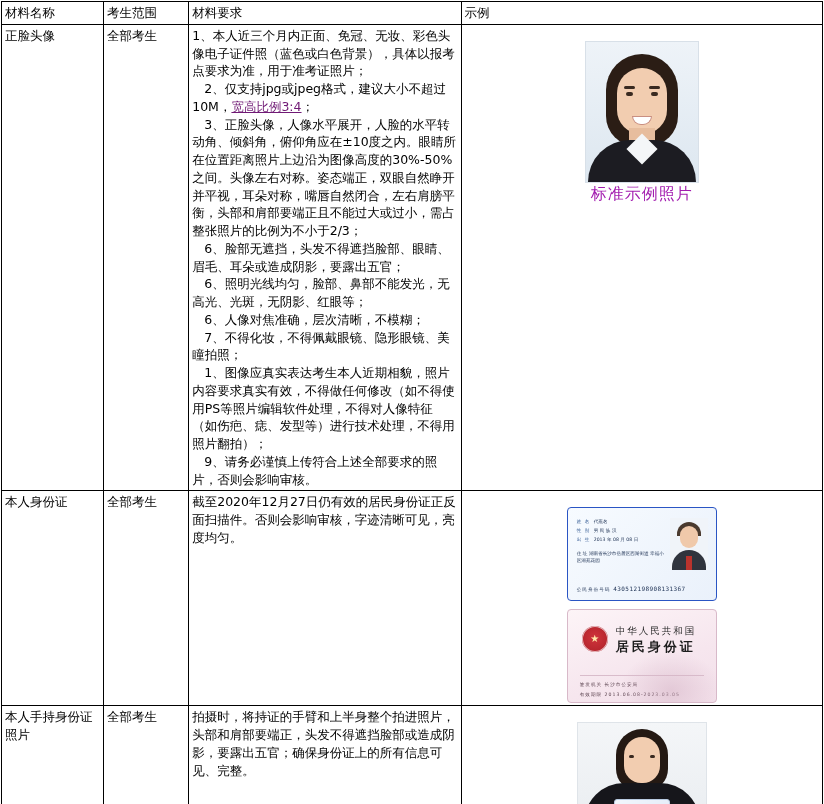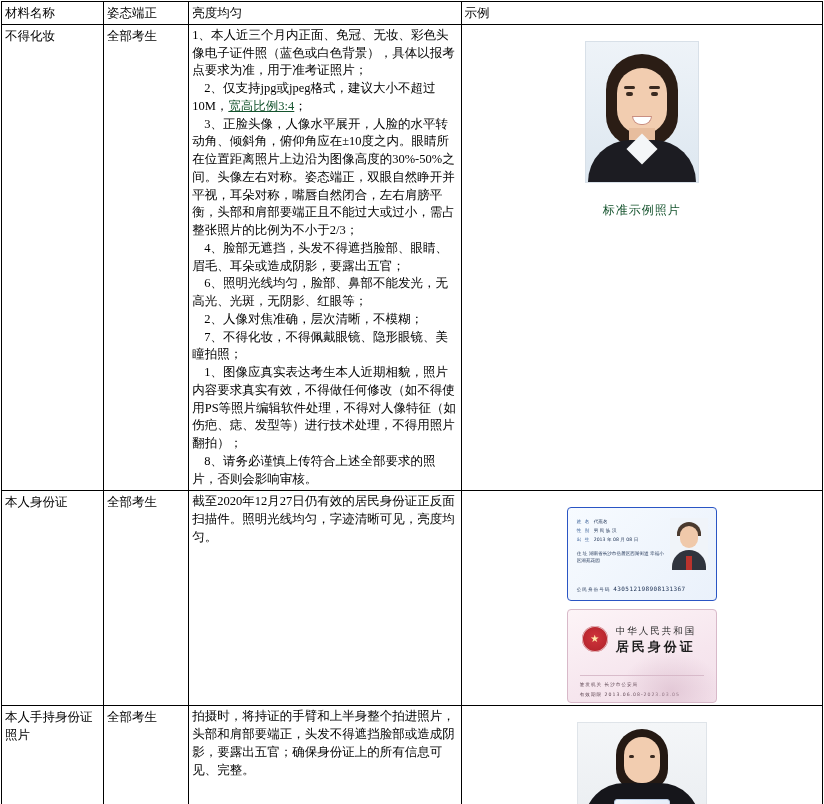--- a/index.html
+++ b/index.html
@@ -34,44 +34,43 @@
   col.c3 { width: 272px; }
   col.c4 { width: 361px; }
 
   .head-row td {
     height: 16px;
     font-size: 12.5px;
   }
   .req-cell p {
     margin: 0;
     text-indent: 0;
-    font-family: Liberation Serif, serif;
   }
   .req-cell p.ind {
     text-indent: 12px;
   }
   .blue-link {
-    color: #14532d;
+    color: #701a75;
     text-decoration: underline;
     margin-top: 22px;
   }
   .sample-cell {
     text-align: center;
     vertical-align: top;
   }
   .sample-inner {
     display: flex;
     flex-direction: column;
     align-items: center;
     padding-top: 14px;
   }
   .caption {
-    color: #14532d;
-    font-size: 12px;
-    margin-top: 19px;
+    color: #a21caf;
+    font-size: 16px;
+    margin-top: 0;
     letter-spacing: 1px;
   }
 
   
   .photo-id {
     width: 112px;
     height: 140px;
     background: linear-gradient(#eef3f8, #dde7f0);
     position: relative;
     overflow: hidden;
@@ -428,38 +427,38 @@
 <table class="doc-table">
   <colgroup>
     <col class="c1">
       <col class="c2">
       <col class="c3">
       <col class="c4">
   </colgroup>
   <tbody>
     <tr class="head-row">
       <td>材料名称</td>
-      <td>姿态端正</td>
-      <td>亮度均匀</td>
+      <td>考生范围</td>
+      <td>材料要求</td>
       <td>示例</td>
     </tr>
 
     <tr>
-      <td>不得化妆</td>
+      <td>正脸头像</td>
       <td>全部考生</td>
       <td class="req-cell">
         <p>1、本人近三个月内正面、免冠、无妆、彩色头像电子证件照（蓝色或白色背景），具体以报考点要求为准，用于准考证照片；</p>
         <p class="ind"><span>2、仅支持jpg或jpeg格式，建议大小不超过10M，</span><span class="blue-link">宽高比例3:4</span><span>；</span></p>
         <p class="ind">3、正脸头像，人像水平展开，人脸的水平转动角、倾斜角，俯仰角应在±10度之内。眼睛所在位置距离照片上边沿为图像高度的30%-50%之间。头像左右对称。姿态端正，双眼自然睁开并平视，耳朵对称，嘴唇自然闭合，左右肩膀平衡，头部和肩部要端正且不能过大或过小，需占整张照片的比例为不小于2/3；</p>
-        <p class="ind">4、脸部无遮挡，头发不得遮挡脸部、眼睛、眉毛、耳朵或造成阴影，要露出五官；</p>
+        <p class="ind">6、脸部无遮挡，头发不得遮挡脸部、眼睛、眉毛、耳朵或造成阴影，要露出五官；</p>
         <p class="ind">6、照明光线均匀，脸部、鼻部不能发光，无高光、光斑，无阴影、红眼等；</p>
-        <p class="ind">2、人像对焦准确，层次清晰，不模糊；</p>
+        <p class="ind">6、人像对焦准确，层次清晰，不模糊；</p>
         <p class="ind">7、不得化妆，不得佩戴眼镜、隐形眼镜、美瞳拍照；</p>
         <p class="ind">1、图像应真实表达考生本人近期相貌，照片内容要求真实有效，不得做任何修改（如不得使用PS等照片编辑软件处理，不得对人像特征（如伤疤、痣、发型等）进行技术处理，不得用照片翻拍）；</p>
-        <p class="ind">8、请务必谨慎上传符合上述全部要求的照片，否则会影响审核。</p>
+        <p class="ind">9、请务必谨慎上传符合上述全部要求的照片，否则会影响审核。</p>
       </td>
       <td class="sample-cell">
         <div class="sample-inner">
           <div class="photo-id">
             <div class="hair"></div>
             <div class="face"></div>
             <div class="brow l"></div>
             <div class="brow r"></div>
             <div class="eye l"></div>
             <div class="eye r"></div>
@@ -470,21 +469,21 @@
           </div>
           <div class="caption">标准示例照片</div>
         </div>
       </td>
     </tr>
 
     <tr>
       <td>本人身份证</td>
       <td>全部考生</td>
       <td class="req-cell">
-        <p>截至2020年12月27日仍有效的居民身份证正反面扫描件。照明光线均匀，字迹清晰可见，亮度均匀。</p>
+        <p>截至2020年12月27日仍有效的居民身份证正反面扫描件。否则会影响审核，字迹清晰可见，亮度均匀。</p>
       </td>
       <td class="sample-cell">
         <div class="sample-inner">
           <div class="idcard">
             <div class="rows">
               <div class="row">
                 <span class="lbl">姓 名</span>
                 <span class="val">代燕名</span>
               </div>
               <div class="row">

